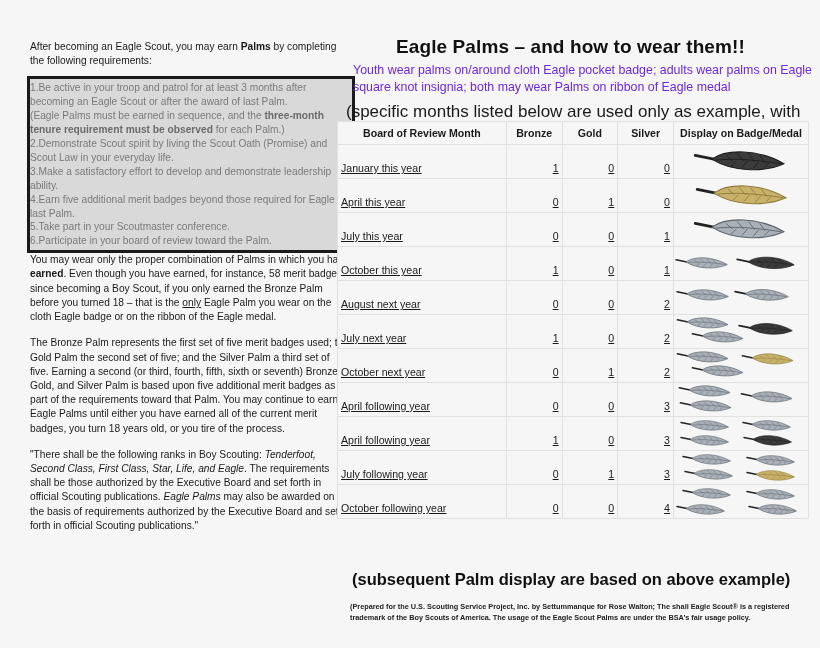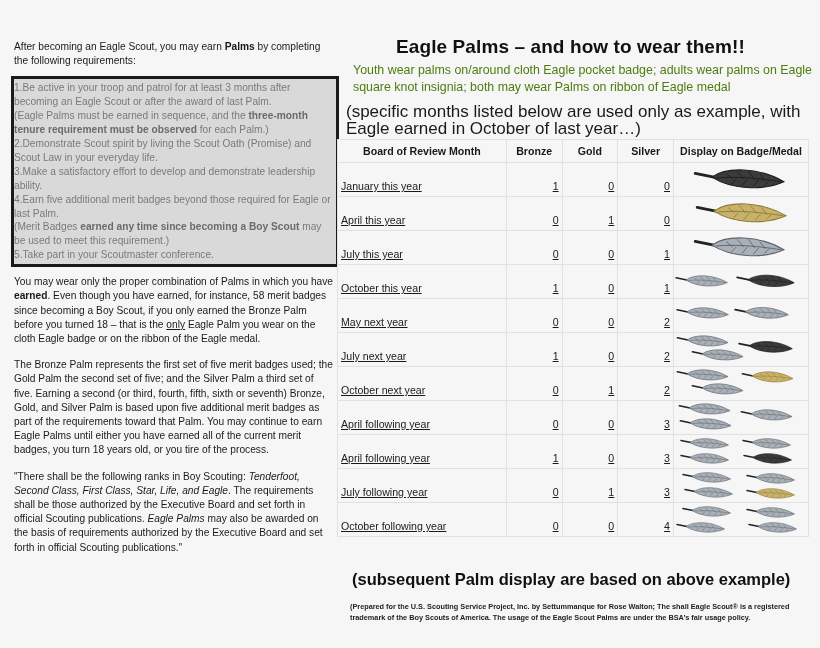--- a/index.html
+++ b/index.html
@@ -1,37 +1,37 @@
 <!DOCTYPE html>
 <html><head>
 <meta charset="utf-8">
 <style>
   * { box-sizing: border-box; margin: 0; padding: 0; }
   html, body { width: 820px; height: 648px; background: #f6f6f6; overflow: hidden; }
   body { font-family: "Liberation Sans", "DejaVu Sans", sans-serif; color: #1a1a1a; position: relative; }
 
   
-  .left { position: absolute; left: 14px; top: 40px; width: 320px; font-size: 10.2px; line-height: 14.2px; }
+  .left { position: absolute; left: 30px; top: 40px; width: 320px; font-size: 10.2px; line-height: 14.2px; }
   .intro { margin-bottom: 8px; }
   .req-box {
     border: 3px solid #1a1a1a; background: #d9d9d9; color: #7a7a7a;
     padding: 2px 3px 2px 0px; margin-left: -3px; width: 328px;
-    font-size: 10.2px; line-height: 13.9px; margin-bottom: 8px;
+    font-size: 10.2px; line-height: 13.9px; margin-bottom: 0;
   }
   .req-box b { color: #6b6b6b; }
   .para { margin-bottom: 12px; }
   .para u { text-decoration: underline; }
 
   
   .title { position: absolute; left: 396px; top: 36px; font-size: 19px; font-weight: bold; color: #111; letter-spacing: 0.1px; }
-  .subtitle { position: absolute; left: 353px; top: 62px; width: 460px; font-size: 12.4px; line-height: 16.5px; color: #4d7c0f; }
+  .subtitle { position: absolute; left: 353px; top: 62px; width: 460px; font-size: 12.4px; line-height: 16.5px; color: #6d28d9; }
   .note { position: absolute; left: 346px; top: 104px; width: 470px; font-size: 17px; line-height: 16.5px; color: #1a1a1a; }
 
   table.palms {
-    position: absolute; left: 337px; top: 139px; width: 472px;
+    position: absolute; left: 337px; top: 121px; width: 472px;
     border-collapse: collapse; font-size: 10.6px; background: #f6f6f6;
   }
   table.palms th, table.palms td { border: 1px solid #e1e1e1; }
   table.palms th { height: 23px; font-weight: bold; font-size: 10.6px; text-align: center; }
   table.palms td { height: 33.5px; vertical-align: bottom; padding: 0 3px 4px 3px; text-decoration: underline; }
   table.palms td.num { text-align: right; padding-right: 3px; }
   table.palms td.month { text-align: left; padding-left: 3px; }
   table.palms td.disp { padding: 0; vertical-align: middle; position: relative; }
   .c-month { width: 170px; } .c-b { width: 56px; } .c-g { width: 56px; } .c-s { width: 56px; } .c-d { width: 134px; }
 
@@ -48,22 +48,22 @@
   <p class="intro">
     <span>After becoming an Eagle Scout, you may earn </span><b>Palms</b><span> by completing the following requirements:</span>
   </p>
 
   <div class="req-box">
     <div>1.Be active in your troop and patrol for at least 3 months after becoming an Eagle Scout or after the award of last Palm.</div>
     <div><span>(Eagle Palms must be earned in sequence, and the </span><b>three-month tenure requirement must be observed</b><span> for each Palm.)</span></div>
     <div>2.Demonstrate Scout spirit by living the Scout Oath (Promise) and Scout Law in your everyday life.</div>
     <div>3.Make a satisfactory effort to develop and demonstrate leadership ability.</div>
     <div>4.Earn five additional merit badges beyond those required for Eagle or last Palm.</div>
-    <div><span>(Merit Badges </span><b>earned any time since becoming a Boy Scout</b><span> may be used to meet this requirement.)</span></div>
     <div>5.Take part in your Scoutmaster conference.</div>
+    <div>6.Participate in your board of review toward the Palm.</div>
   </div>
 
   <p class="para">
     <span>You may wear only the proper combination of Palms in which you have </span><b>earned</b><span>.  Even though you have earned, for instance,  58 merit badges since becoming a Boy Scout, if you only earned the Bronze Palm before you turned 18 – that is the </span><u>only</u><span> Eagle Palm you wear on the cloth Eagle badge or on the ribbon of the Eagle medal.</span>
   </p>
 
   <p class="para">The Bronze Palm represents the first set of five merit badges used; the Gold Palm the second set of five;  and the Silver Palm a third set of five.  Earning a second (or third, fourth, fifth, sixth or seventh) Bronze, Gold, and Silver Palm is based upon five additional merit badges as part of the requirements toward that Palm.  You may continue to earn Eagle Palms until either you have earned all of the current merit badges, you turn 18 years old, or you tire of the process.</p>
 
   <p>
     <span>"There shall be the following ranks in Boy Scouting:  </span><i>Tenderfoot, Second Class, First Class, Star, Life, and Eagle</i><span>. The requirements shall  be those authorized by the Executive Board and set forth in official Scouting publications. </span><i>Eagle Palms</i><span> may also be awarded on the basis  of requirements authorized by the Executive Board and set forth in official Scouting publications."</span>
@@ -156,21 +156,21 @@
             <span class="palm" style="left: 62px; top: 6px;"><svg width="60" height="20" viewBox="0 0 100 30">
                 <path d="M2 9 L22 13" stroke="#222" stroke-width="3" stroke-linecap="round"></path>
                 <path d="M20 13 C35 2, 70 2, 97 18 C75 28, 40 26, 20 13 Z" fill="#3b3b3b" stroke="#1e1e1e" stroke-width="1.2"></path>
                 <path d="M24 14 C45 12, 70 14, 94 18" stroke="#1e1e1e" stroke-width="1" fill="none"></path>
                 <path d="M35 9 L42 15 M47 7 L54 15 M59 7 L66 16 M71 9 L77 17 M40 21 L46 15 M52 22 L58 15 M64 23 L70 16 M76 22 L81 17" stroke="#1e1e1e" stroke-width="0.9"></path>
               </svg></span>
           </div>
         </td>
       </tr>
       <tr>
-        <td class="month">May next year</td>
+        <td class="month">August next year</td>
         <td class="num">0</td>
         <td class="num">0</td>
         <td class="num">2</td>
         <td class="disp">
           <div class="disp-inner">
             <span class="palm" style="left: 2px; top: 5px;"><svg width="54" height="18" viewBox="0 0 100 30">
                 <path d="M2 9 L22 13" stroke="#222" stroke-width="3" stroke-linecap="round"></path>
                 <path d="M20 13 C35 2, 70 2, 97 18 C75 28, 40 26, 20 13 Z" fill="#a9b0b8" stroke="#5c636b" stroke-width="1.2"></path>
                 <path d="M24 14 C45 12, 70 14, 94 18" stroke="#5c636b" stroke-width="1" fill="none"></path>
                 <path d="M35 9 L42 15 M47 7 L54 15 M59 7 L66 16 M71 9 L77 17 M40 21 L46 15 M52 22 L58 15 M64 23 L70 16 M76 22 L81 17" stroke="#5c636b" stroke-width="0.9"></path>

